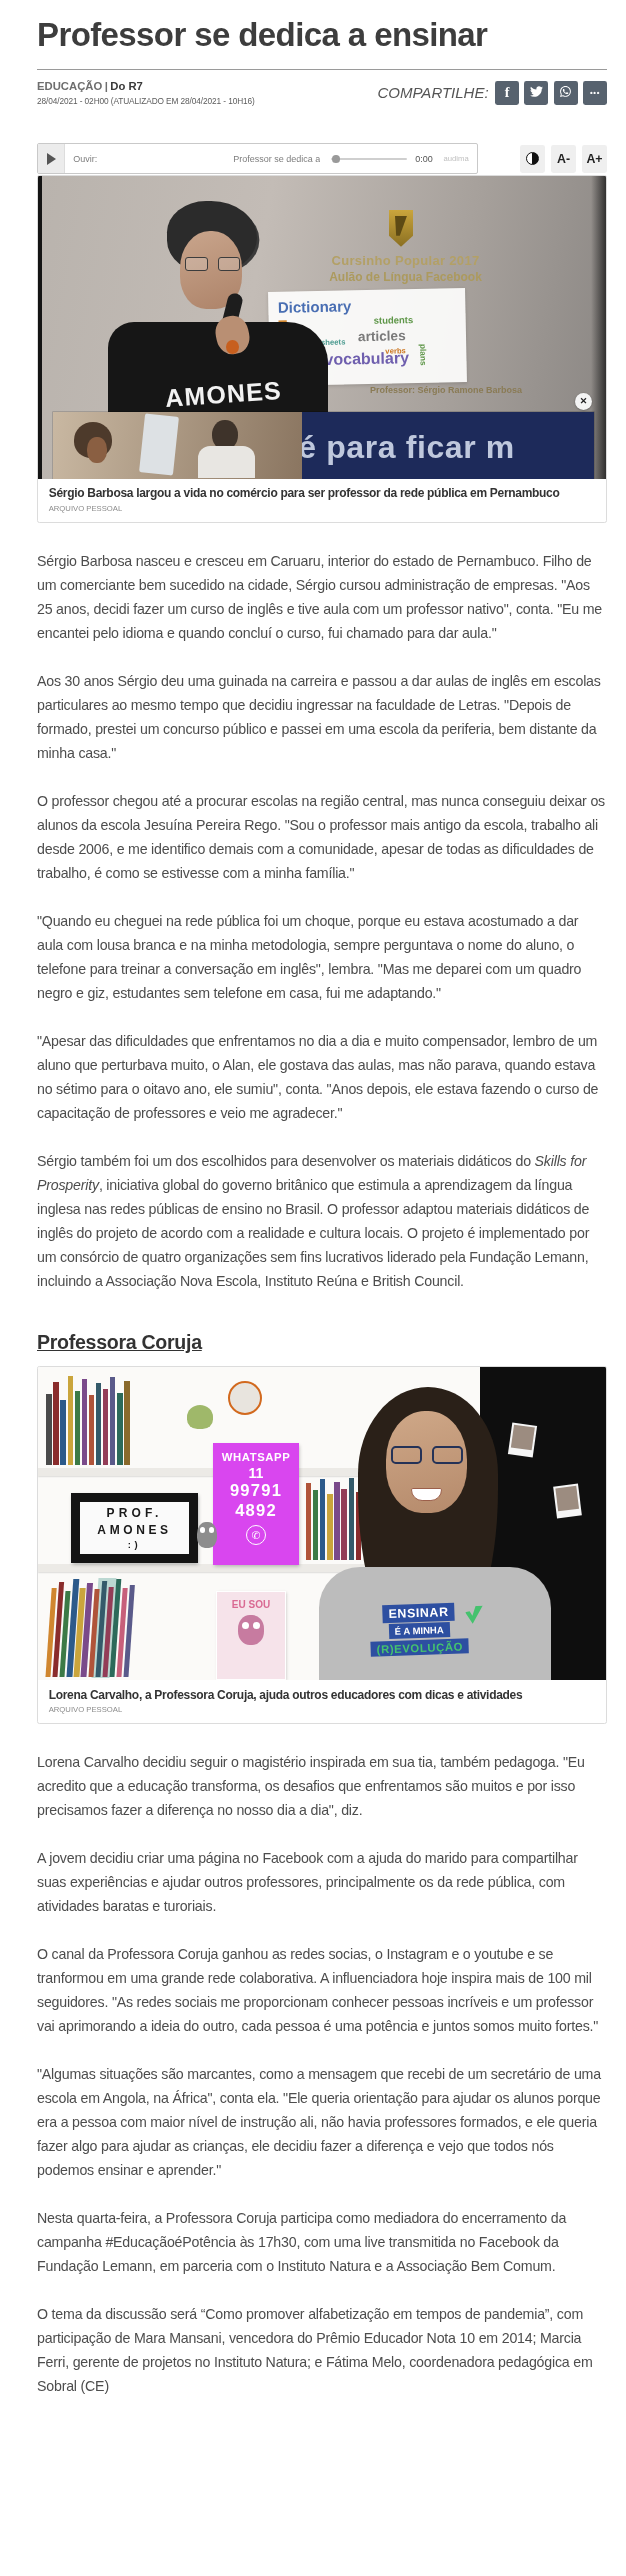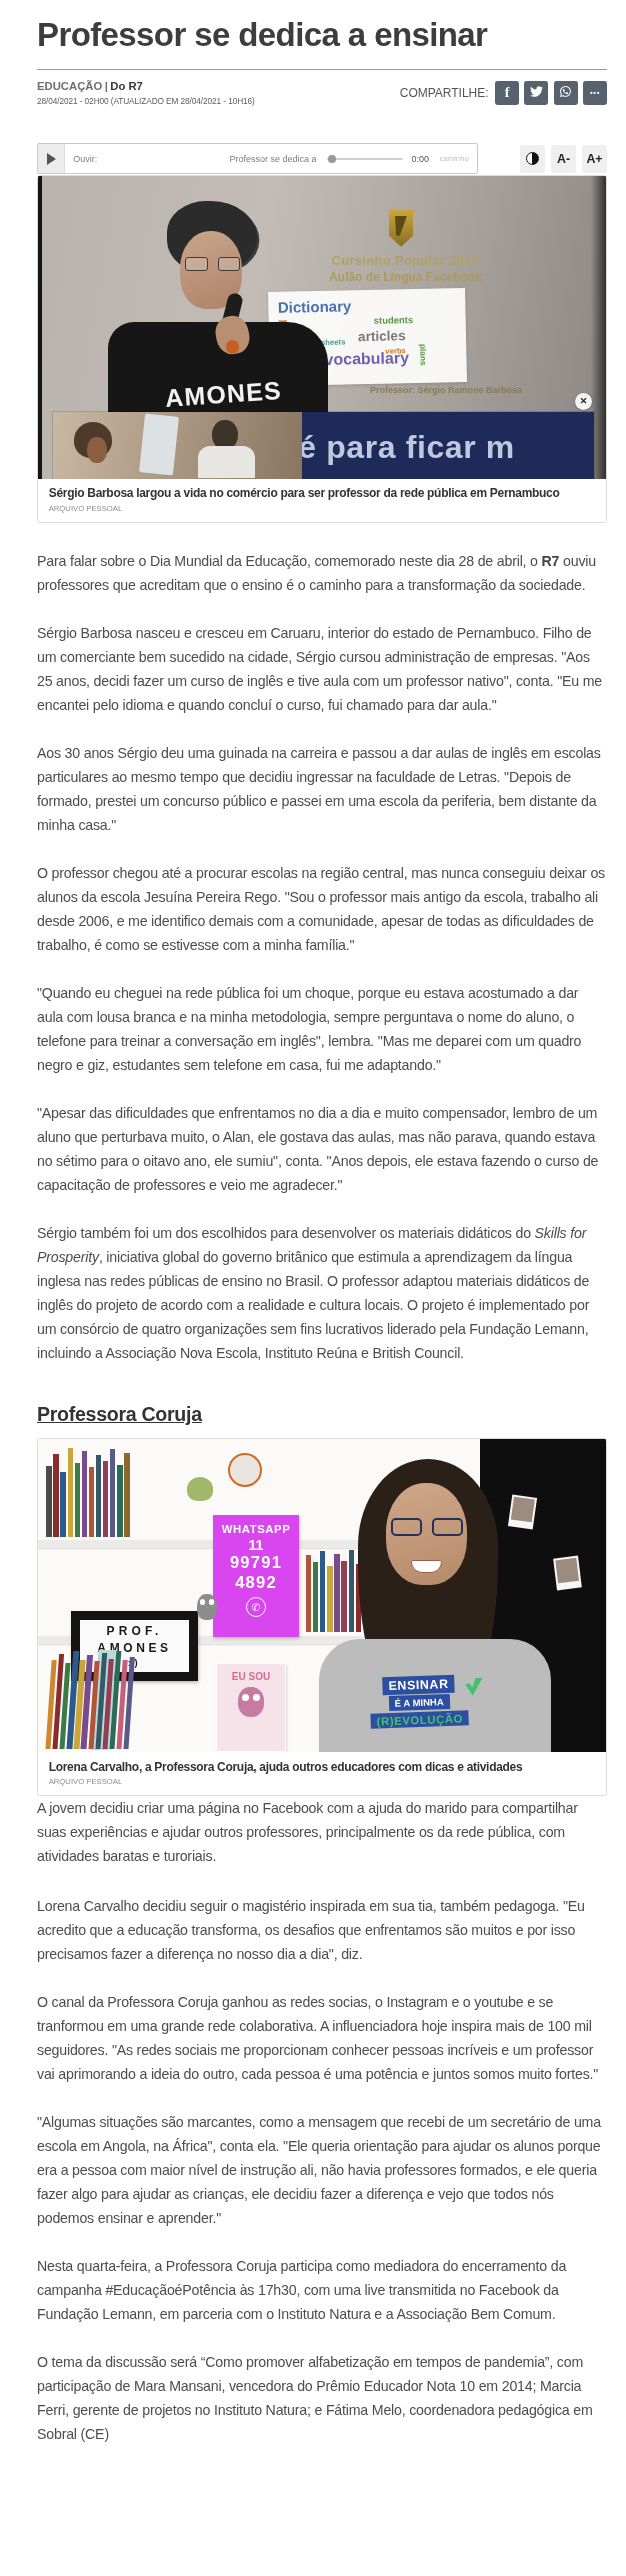--- a/index.html
+++ b/index.html
@@ -16,21 +16,21 @@
   .subtitle { margin-top:15.4px; font-size:15.4px; line-height:1.42; color:#454545;
     font-weight:400; letter-spacing:-0.2px; }
   .subtitle span { display:block; }
   .divider { border:none; border-top:0.6px solid #9a9a9a; margin:12px 0 0; }
   .meta-row { margin-top:9.5px; display:flex; justify-content:space-between; align-items:flex-start; }
   .category-line { font-size:11.3px; font-weight:700; color:#3a3a3a; }
   .category-line .cat { color:#6e6e6e; }
   .category-line .sep { color:#6e6e6e; padding:0 2.4px; }
   .date-line { margin-top:4.1px; font-size:8.3px; color:#5c5c5c; letter-spacing:-0.1px; }
   .share { display:flex; align-items:center; gap:5.3px; margin-top:1.2px; }
-  .share-label { font-size:12px; color:#555; margin-right:1.2px; }
+  .share-label { font-size:15px; color:#555; margin-right:1.2px;font-style:italic; }
   .share-btn { width:24px; height:24px; border:none; border-radius:2.4px; background:#57626e;
     color:#fff; display:flex; align-items:center; justify-content:center; cursor:pointer; padding:0; }
   .share-btn .fb { font-size:14.2px; font-weight:700; font-family:"Liberation Serif",serif; }
   .share-btn svg { width:13px; height:13px; fill:#fff; }
   .share-btn .dots { font-size:7.7px; letter-spacing:0.6px; font-weight:700; }
   
   .toolbar-row { margin-top:37px; display:flex; justify-content:space-between; align-items:center; height:32px; }
   .audio-player { width:441px; height:31px; border:0.6px solid #c9c9c9; border-radius:2px;
     background:#fff; display:flex; align-items:center; overflow:hidden; }
   .play-zone { width:27px; align-self:stretch; background:#ececec; border-right:0.6px solid #ddd;
@@ -126,21 +126,21 @@
   .band2 { top:197px; width:444px; }
   .spines { position:absolute; display:flex; align-items:flex-end; gap:1.8px; }
   .spines i { display:block; width:5.3px; }
   .top-spines { left:8.3px; top:3.6px; height:94px; }
   .mid-spines { left:268px; top:110px; height:83px; }
   .bot-spines { left:10.7px; top:209px; height:101px; transform:skewX(-4deg); }
   .toy { position:absolute; border-radius:50%; }
   .toy-bb8 { left:190px; top:14.2px; width:34px; height:34px; background:#e8e4de; border:2.4px solid #d2691e; }
   .toy-yoda { left:149px; top:38px; width:26px; height:24px; background:#9fb86a; border-radius:50% 50% 40% 40%; }
   .lightbox { position:absolute; left:33px; top:126px; width:127px; height:70px; background:#141414; padding:9px;
-    box-shadow:1.2px 1.8px 3.6px rgba(0,0,0,.3);margin-top:46px; }
+    box-shadow:1.2px 1.8px 3.6px rgba(0,0,0,.3); }
   .lightbox .inner { width:100%; height:100%; background:#fafafa; display:flex; flex-direction:column;
     align-items:center; justify-content:center; gap:2.4px; color:#1a1a1a; font-weight:700; }
   .lb1 { font-size:12px; letter-spacing:4.1px; }
   .lb2 { font-size:12px; letter-spacing:3.6px; }
   .lb3 { font-size:9.5px; letter-spacing:3.6px; }
   .wa-sign { position:absolute; left:175px; top:76px; width:86px; height:122px; background:#d946ef;
     color:#fff; text-align:center; font-weight:700; padding-top:8.3px; box-shadow:1.2px 1.8px 3.6px rgba(0,0,0,.25); }
   .wa-sign .l1 { font-size:11.3px; letter-spacing:0.6px; }
   .wa-sign .l2 { font-size:14.2px; margin-top:1.2px; }
   .wa-sign .l3,.wa-sign .l4 { font-size:16.6px; letter-spacing:1.2px; }
@@ -229,21 +229,21 @@
     <div class="audio-player">
       <div class="play-zone">
         <span class="play-tri"></span>
       </div>
       <span class="ouvir">Ouvir:</span>
       <span class="track-title">Professor se dedica a</span>
       <div class="slider">
         <div class="knob"></div>
       </div>
       <span class="time">0:00</span>
-      <span class="audima">caminho</span>
+      <span class="audima">audima</span>
     </div>
     <div class="a11y">
       <button>
         <span class="contrast-circle"></span>
       </button>
       <button>
         <span class="a-btn">A-</span>
       </button>
       <button>
         <span class="a-btn">A+</span>
@@ -299,21 +299,20 @@
       <button class="ad-close">
         <span>✕</span>
       </button>
     </div>
     <figcaption>
       <div class="cap-title">Sérgio Barbosa largou a vida no comércio para ser professor da rede pública em Pernambuco</div>
       <div class="cap-credit">ARQUIVO PESSOAL</div>
     </figcaption>
   </figure>
 
-  <p class="body-p"><span>Para falar sobre o Dia Mundial da Educação, comemorado neste dia 28 de abril, o </span><strong>R7</strong><span> ouviu professores que acreditam que o ensino é o caminho para a transformação da sociedade.</span></p>
   <p class="body-p">Sérgio Barbosa nasceu e cresceu em Caruaru, interior do estado de Pernambuco. Filho de um comerciante bem sucedido na cidade, Sérgio cursou administração de empresas. "Aos 25 anos, decidi fazer um curso de inglês e tive aula com um professor nativo", conta. "Eu me encantei pelo idioma e quando concluí o curso, fui chamado para dar aula."</p>
   <p class="body-p">Aos 30 anos Sérgio deu uma guinada na carreira e passou a dar aulas de inglês em escolas particulares ao mesmo tempo que decidiu ingressar na faculdade de Letras. "Depois de formado, prestei um concurso público e passei em uma escola da periferia, bem distante da minha casa."</p>
   <p class="body-p">O professor chegou até a procurar escolas na região central, mas nunca conseguiu deixar os alunos da escola Jesuína Pereira Rego. "Sou o professor mais antigo da escola, trabalho ali desde 2006, e me identifico demais com a comunidade, apesar de todas as dificuldades de trabalho, é como se estivesse com a minha família."</p>
   <p class="body-p">"Quando eu cheguei na rede pública foi um choque, porque eu estava acostumado a dar aula com lousa branca e na minha metodologia, sempre perguntava o nome do aluno, o telefone para treinar a conversação em inglês", lembra. "Mas me deparei com um quadro negro e giz, estudantes sem telefone em casa, fui me adaptando."</p>
   <p class="body-p">"Apesar das dificuldades que enfrentamos no dia a dia e muito compensador, lembro de um aluno que perturbava muito, o Alan, ele gostava das aulas, mas não parava, quando estava no sétimo para o oitavo ano, ele sumiu", conta. "Anos depois, ele estava fazendo o curso de capacitação de professores e veio me agradecer."</p>
   <p class="body-p"><span>Sérgio também foi um dos escolhidos para desenvolver os materiais didáticos do </span><em>Skills for Prosperity</em><span>, iniciativa global do governo britânico que estimula a aprendizagem da língua inglesa nas redes públicas de ensino no Brasil. O professor adaptou materiais didáticos de inglês do projeto de acordo com a realidade e cultura locais. O projeto é implementado por um consórcio de quatro organizações sem fins lucrativos liderado pela Fundação Lemann, incluindo a Associação Nova Escola, Instituto Reúna e British Council.</span></p>
 
   <h2 class="section-head">Professora Coruja</h2>
 
   <figure class="fig2">
@@ -408,21 +407,21 @@
             <i class="r"></i>
           </div>
       </div>
     </div>
     <figcaption>
       <div class="cap-title">Lorena Carvalho, a Professora Coruja, ajuda outros educadores com dicas e atividades</div>
       <div class="cap-credit">ARQUIVO PESSOAL</div>
     </figcaption>
   </figure>
 
+  <p class="body-p after-fig">Lorena Carvalho decidiu seguir o magistério inspirada em sua tia, também pedagoga. "Eu acredito que a educação transforma, os desafios que enfrentamos são muitos e por isso precisamos fazer a diferença no nosso dia a dia", diz.</p>
   <p class="body-p">A jovem decidiu criar uma página no Facebook com a ajuda do marido para compartilhar suas experiências e ajudar outros professores, principalmente os da rede pública, com atividades baratas e turoriais.</p>
-  <p class="body-p after-fig">Lorena Carvalho decidiu seguir o magistério inspirada em sua tia, também pedagoga. "Eu acredito que a educação transforma, os desafios que enfrentamos são muitos e por isso precisamos fazer a diferença no nosso dia a dia", diz.</p>
   <p class="body-p">O canal da Professora Coruja ganhou as redes socias, o Instagram e o youtube e se tranformou em uma grande rede colaborativa. A influenciadora hoje inspira mais de 100 mil seguidores. "As redes sociais me proporcionam conhecer pessoas incríveis e um professor vai aprimorando a ideia do outro, cada pessoa é uma potência e juntos somos muito fortes."</p>
   <p class="body-p">"Algumas situações são marcantes, como a mensagem que recebi de um secretário de uma escola em Angola, na África", conta ela. "Ele queria orientação para ajudar os alunos porque era a pessoa com maior nível de instrução ali, não havia professores formados, e ele queria fazer algo para ajudar as crianças, ele decidiu fazer a diferença e vejo que todos nós podemos ensinar e aprender."</p>
   <p class="body-p">Nesta quarta-feira, a Professora Coruja participa como mediadora do encerramento da campanha #EducaçãoéPotência às 17h30, com uma live transmitida no Facebook da Fundação Lemann, em parceria com o Instituto Natura e a Associação Bem Comum.</p>
   <p class="body-p last">O tema da discussão será “Como promover alfabetização em tempos de pandemia”, com participação de Mara Mansani, vencedora do Prêmio Educador Nota 10 em 2014; Marcia Ferri, gerente de projetos no Instituto Natura; e Fátima Melo, coordenadora pedagógica em Sobral (CE)</p>
 
 </div>
 
 
 </body></html>

